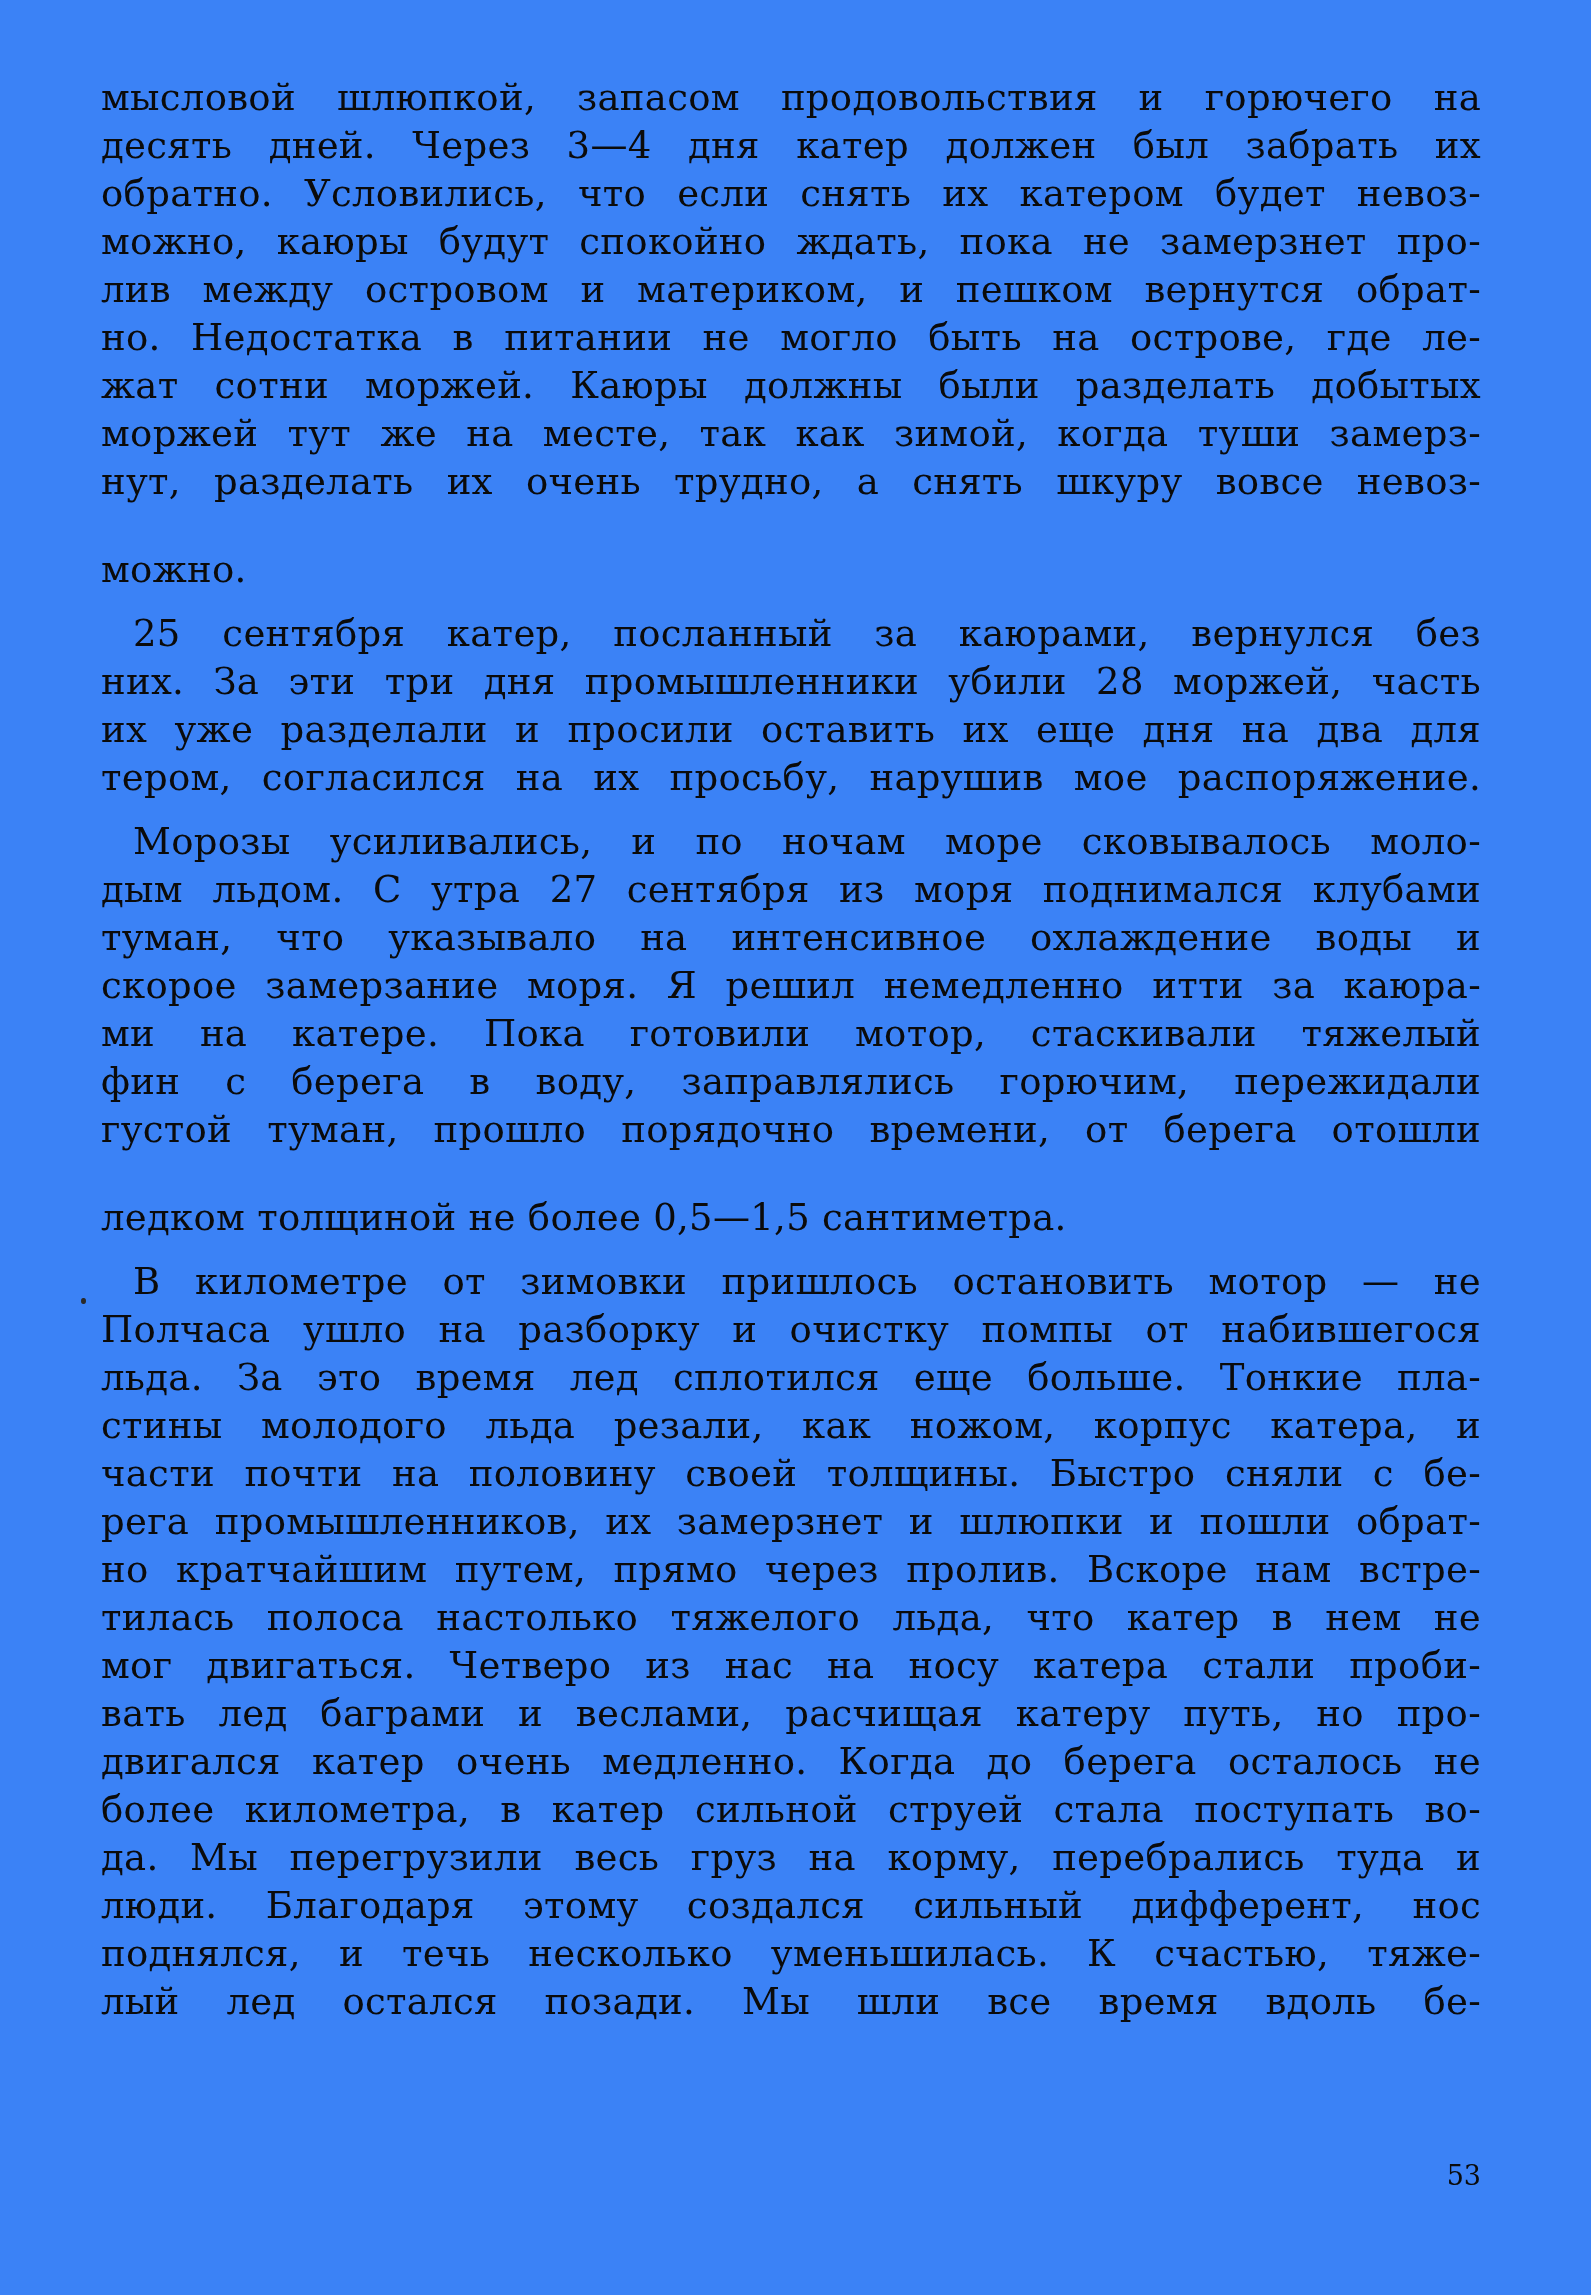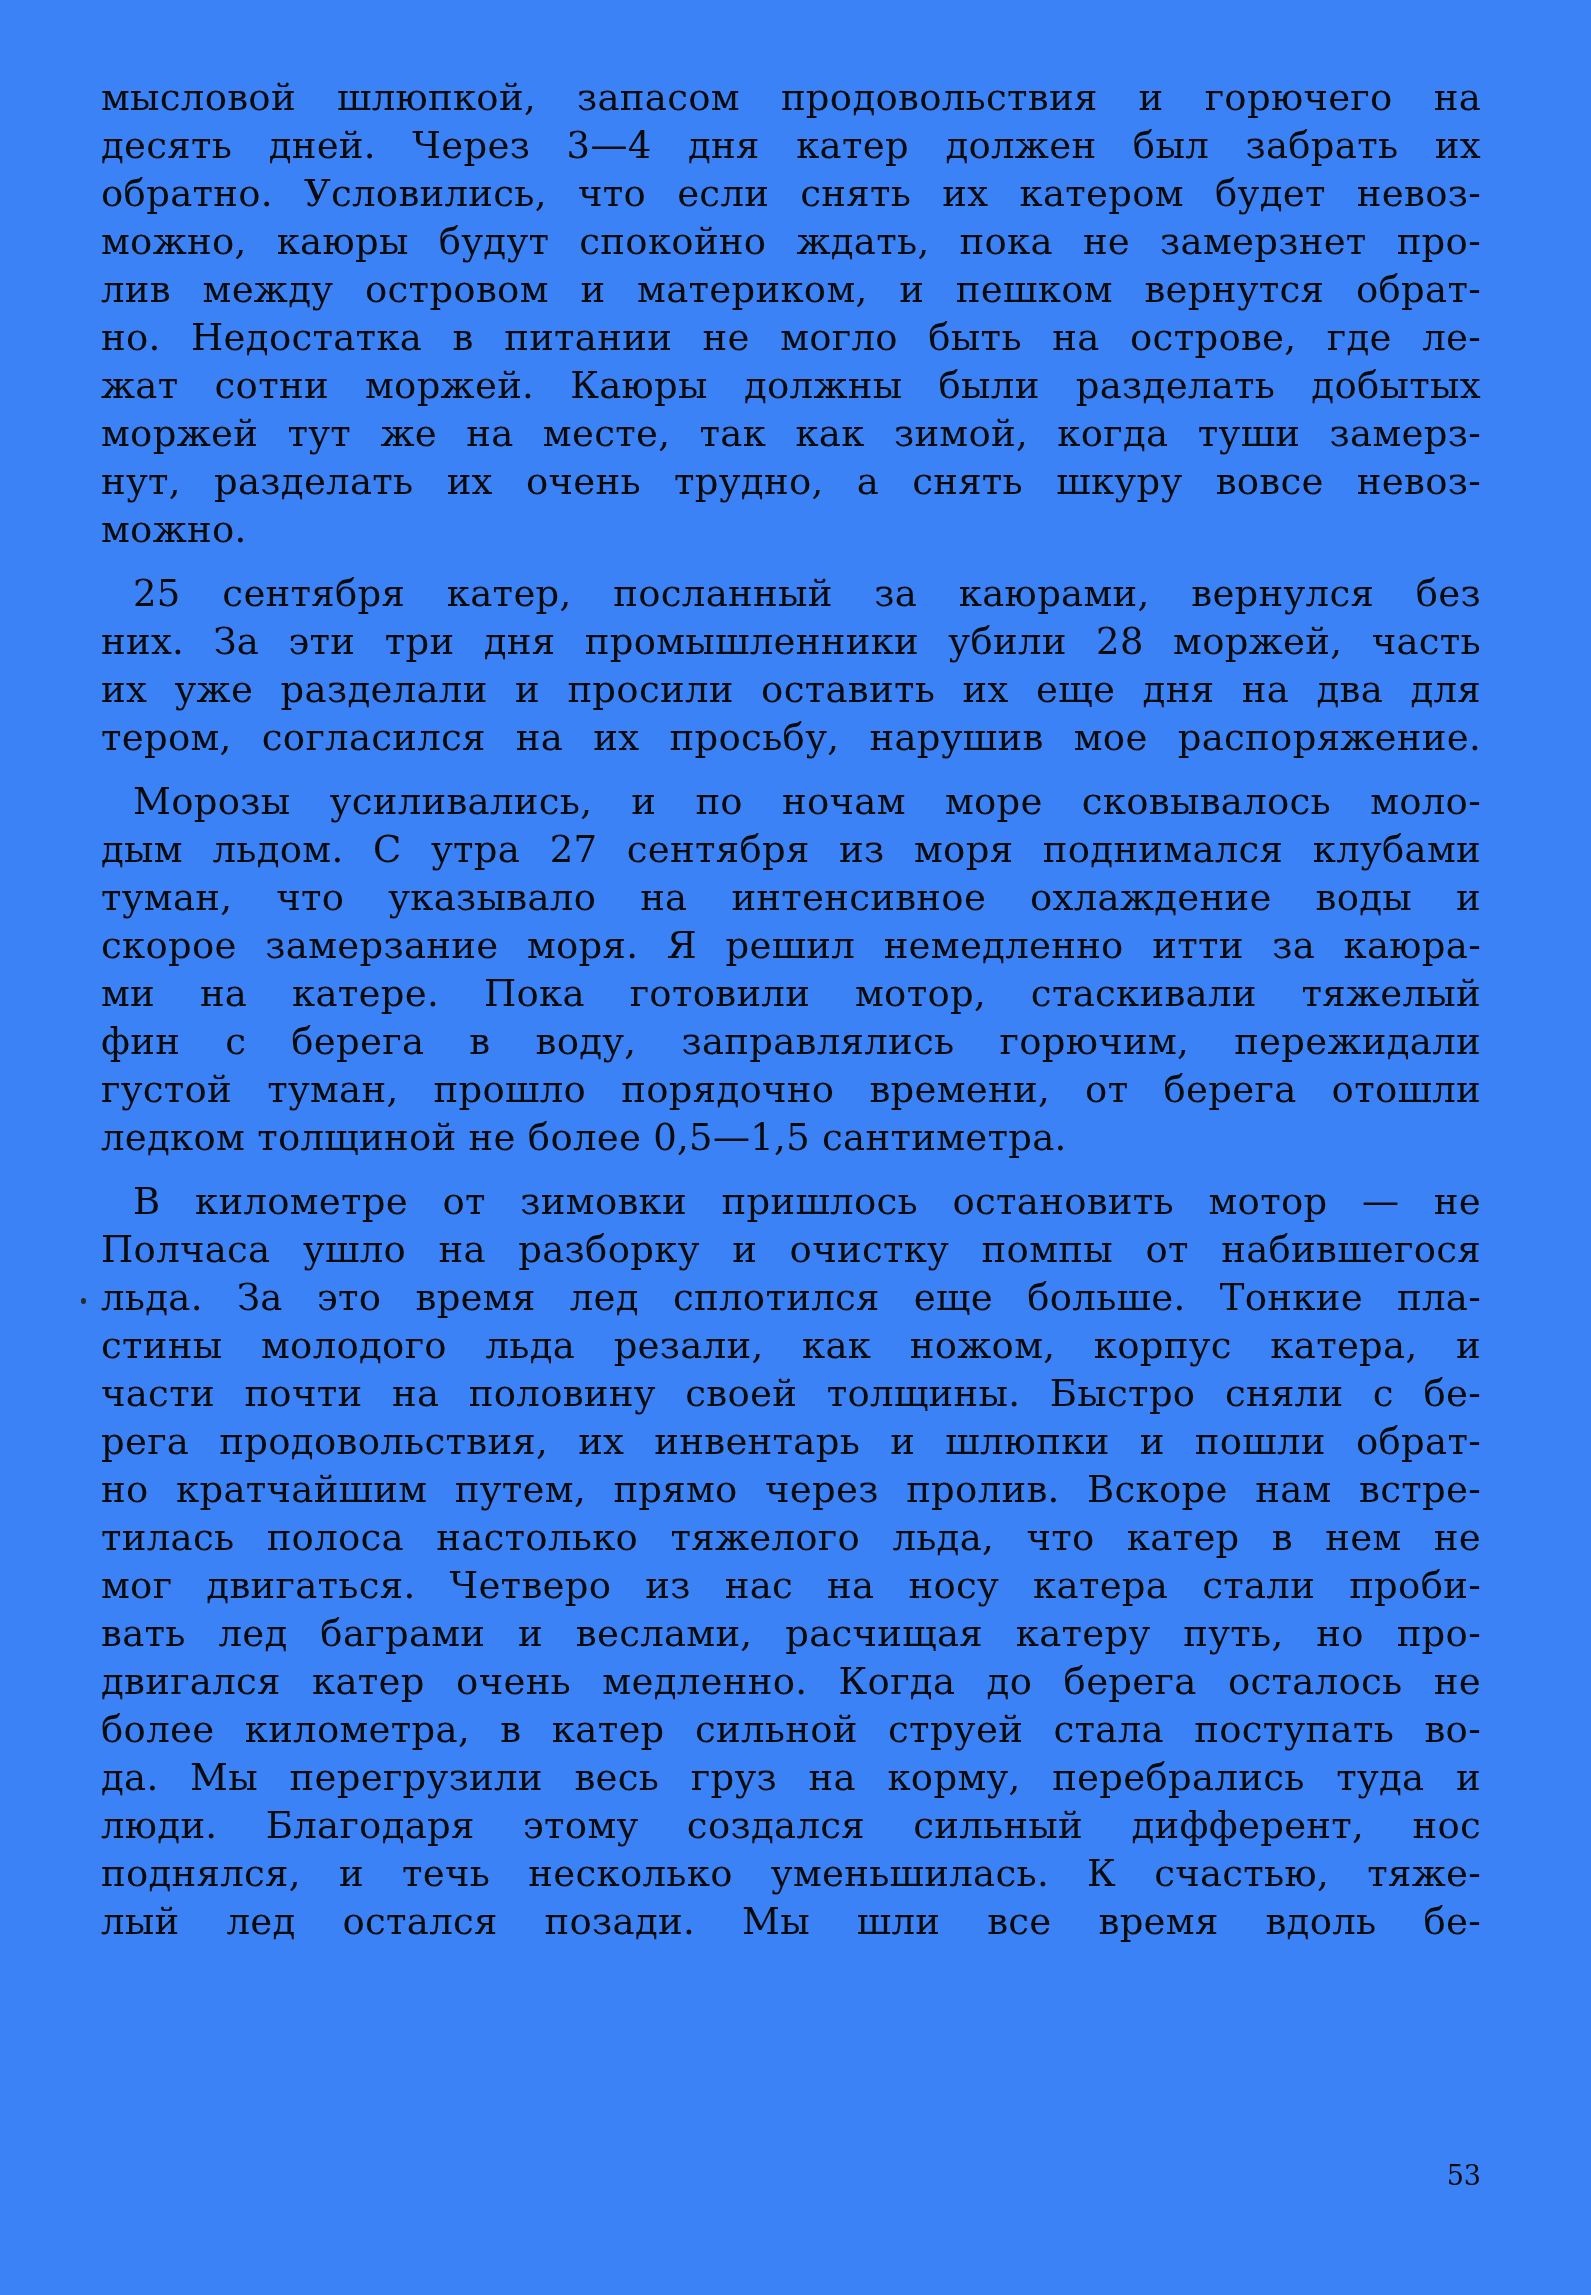--- a/index.html
+++ b/index.html
@@ -31,20 +31,21 @@
   .line {
     display: block;
     font-size: 37px;
     line-height: 48px;
     text-align: justify;
     text-align-last: justify;
     letter-spacing: 0.3px;
   }
   .line.no-stretch {
     text-align-last: left;
+    margin-top: 40px;
   }
   .para.indent .line:first-child {
     text-indent: 32px;
   }
   .page-number {
     position: absolute;
     left: 101px;
     top: 2162px;
     width: 1380px;
     text-align: right;
@@ -93,21 +94,21 @@
         <span class="line">фин с берега в воду, заправлялись горючим, пережидали</span>
         <span class="line">густой туман, прошло порядочно времени, от берега отошли</span>
         <span class="line no-stretch">ледком толщиной не более 0,5—1,5 сантиметра.</span>
       </p>
       <p class="para indent">
         <span class="line">В километре от зимовки пришлось остановить мотор — не</span>
         <span class="line">Полчаса ушло на разборку и очистку помпы от набившегося</span>
         <span class="line">льда. За это время лед сплотился еще больше. Тонкие пла-</span>
         <span class="line">стины молодого льда резали, как ножом, корпус катера, и</span>
         <span class="line">части почти на половину своей толщины. Быстро сняли с бе-</span>
-        <span class="line">рега продовольствия, их инвентарь и шлюпки и пошли обрат-</span>
+        <span class="line">рега промышленников, их замерзнет и шлюпки и пошли обрат-</span>
         <span class="line">но кратчайшим путем, прямо через пролив. Вскоре нам встре-</span>
         <span class="line">тилась полоса настолько тяжелого льда, что катер в нем не</span>
         <span class="line">мог двигаться. Четверо из нас на носу катера стали проби-</span>
         <span class="line">вать лед баграми и веслами, расчищая катеру путь, но про-</span>
         <span class="line">двигался катер очень медленно. Когда до берега осталось не</span>
         <span class="line">более километра, в катер сильной струей стала поступать во-</span>
         <span class="line">да. Мы перегрузили весь груз на корму, перебрались туда и</span>
         <span class="line">люди. Благодаря этому создался сильный дифферент, нос</span>
         <span class="line">поднялся, и течь несколько уменьшилась. К счастью, тяже-</span>
         <span class="line">лый лед остался позади. Мы шли все время вдоль бе-</span>

